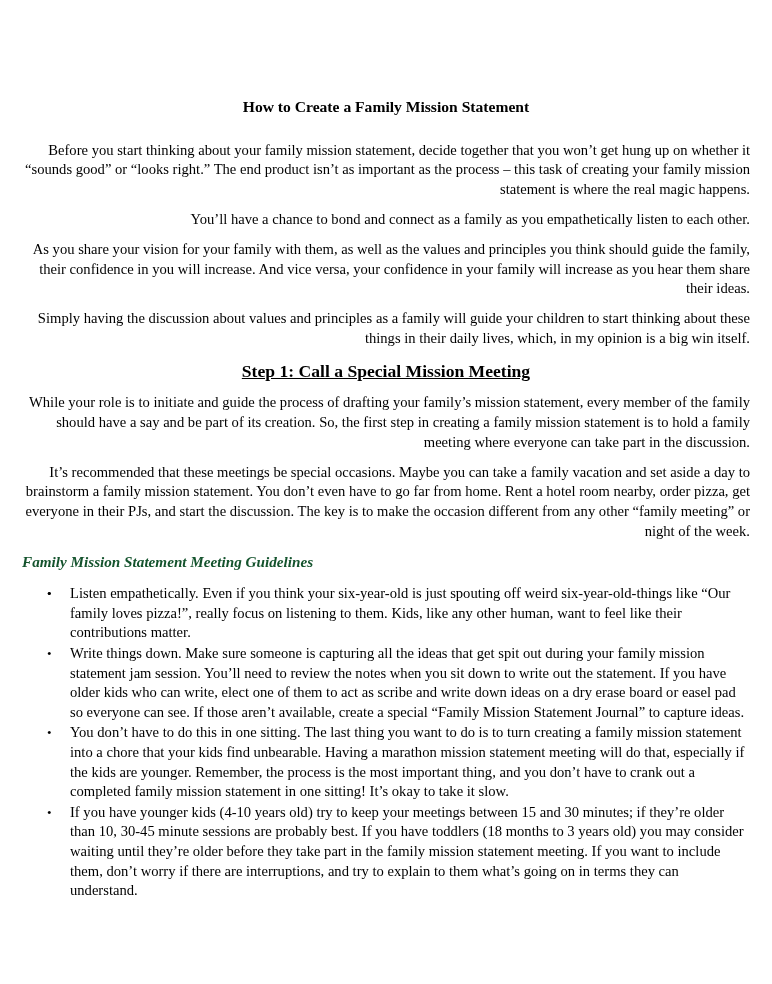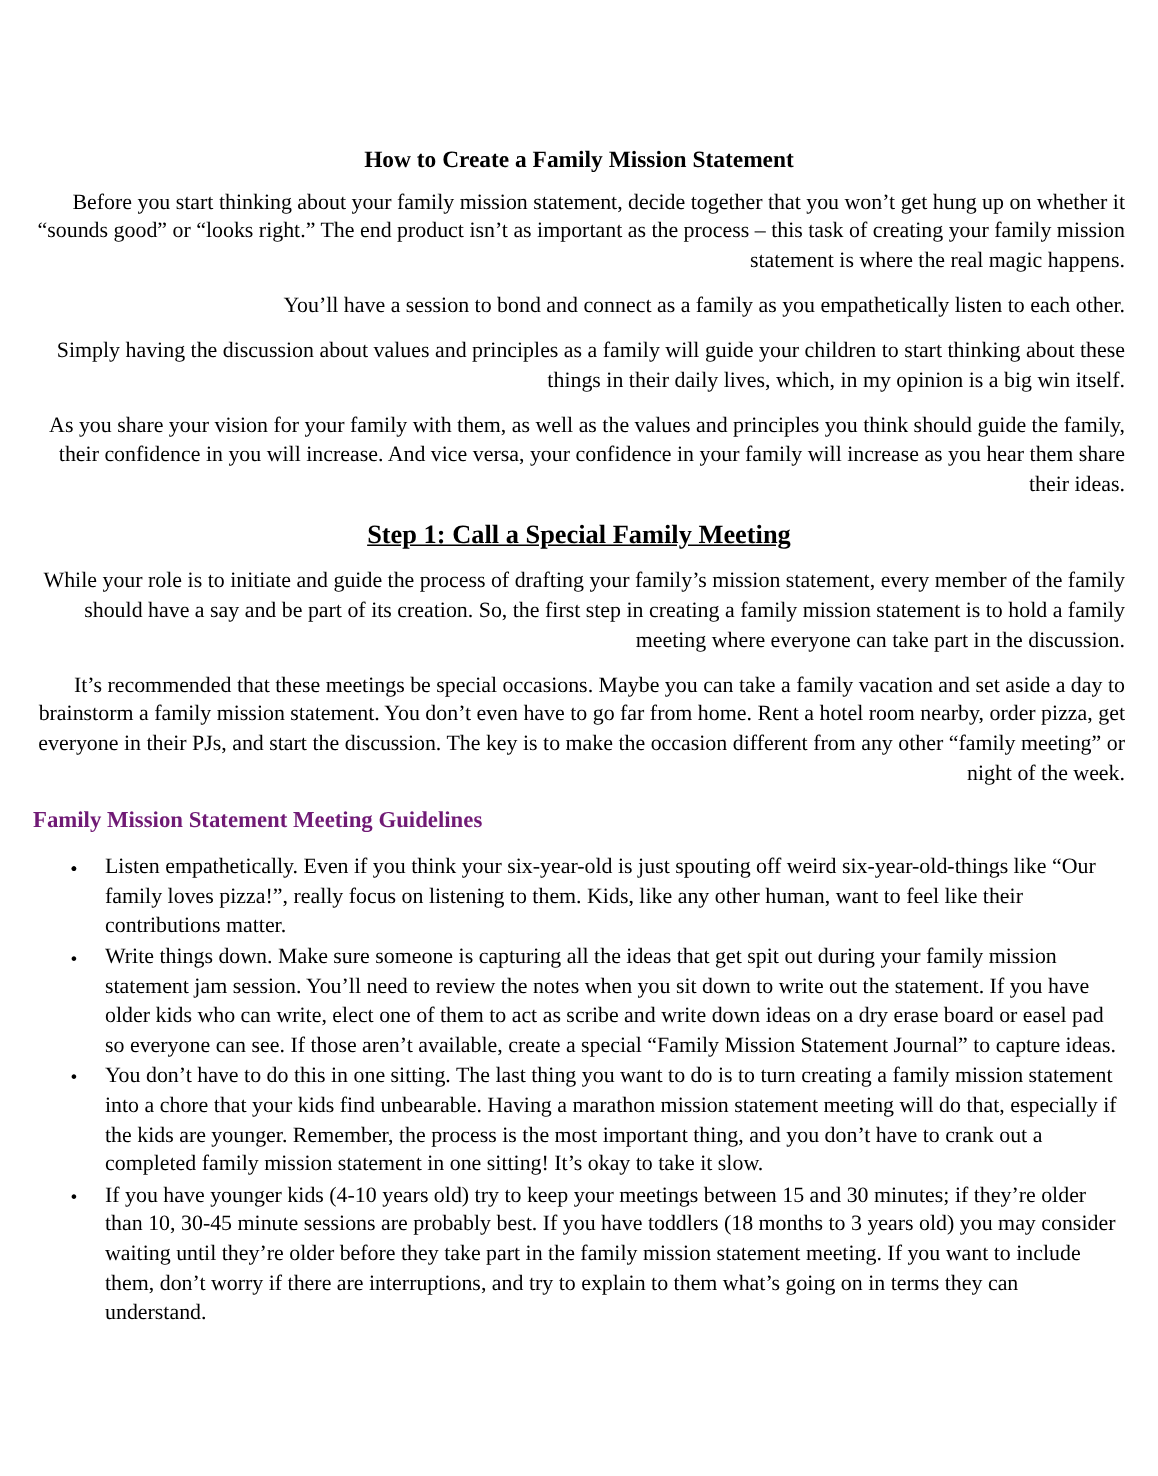--- a/index.html
+++ b/index.html
@@ -14,21 +14,21 @@
     box-sizing: border-box;
     background: #ffffff;
     padding: 97px 22px 0 22px;
     font-family: "Liberation Serif", "DejaVu Serif", serif;
     font-size: 14.6px;
     line-height: 19.6px;
     color: #000000;
     overflow: hidden;
   }
   .doc-title {
-    margin: 0 0 9px 0;
+    margin: 0 0 24px 0;
     text-align: center;
     font-size: 15.6px;
     font-weight: bold;
     line-height: 19.6px;
   }
   .para {
     margin: 0 0 10.5px 0;
     text-align: right;
   }
   .step-heading {
@@ -63,30 +63,30 @@
   }
 </style>
 </head>
 <body>
 
 <div class="page">
 
   <h1 class="doc-title">How to Create a Family Mission Statement</h1>
 
   <p class="para">Before you start thinking about your family mission statement, decide together that you won’t get hung up on whether it “sounds good” or “looks right.” The end product isn’t as important as the process – this task of creating your family mission statement is where the real magic happens.</p>
-  <p class="para">You’ll have a session to bond and connect as a family as you empathetically listen to each other.</p>
+  <p class="para">You’ll have a chance to bond and connect as a family as you empathetically listen to each other.</p>
+  <p class="para">As you share your vision for your family with them, as well as the values and principles you think should guide the family, their confidence in you will increase. And vice versa, your confidence in your family will increase as you hear them share their ideas.</p>
   <p class="para">Simply having the discussion about values and principles as a family will guide your children to start thinking about these things in their daily lives, which, in my opinion is a big win itself.</p>
-  <p class="para">As you share your vision for your family with them, as well as the values and principles you think should guide the family, their confidence in you will increase. And vice versa, your confidence in your family will increase as you hear them share their ideas.</p>
 
-  <h2 class="step-heading">Step 1: Call a Special Family Meeting</h2>
+  <h2 class="step-heading">Step 1: Call a Special Mission Meeting</h2>
 
   <p class="para">While your role is to initiate and guide the process of drafting your family’s mission statement, every member of the family should have a say and be part of its creation. So, the first step in creating a family mission statement is to hold a family meeting where everyone can take part in the discussion.</p>
   <p class="para">It’s recommended that these meetings be special occasions. Maybe you can take a family vacation and set aside a day to brainstorm a family mission statement. You don’t even have to go far from home. Rent a hotel room nearby, order pizza, get everyone in their PJs, and start the discussion. The key is to make the occasion different from any other “family meeting” or night of the week.</p>
 
-  <h3 class="guidelines-heading" style="color: #701a75;">Family Mission Statement Meeting Guidelines</h3>
+  <h3 class="guidelines-heading" style="color: #14532d; font-style: italic;">Family Mission Statement Meeting Guidelines</h3>
 
   <ul class="guidelines-list">
     <li>
       <span class="bullet-dot">•</span>
     </li>
     <li>
       <span class="bullet-dot">•</span>
       <span>Listen empathetically. Even if you think your six-year-old is just spouting off weird six-year-old-things like “Our family loves pizza!”, really focus on listening to them. Kids, like any other human, want to feel like their contributions matter.</span>
     </li>
     <li>

